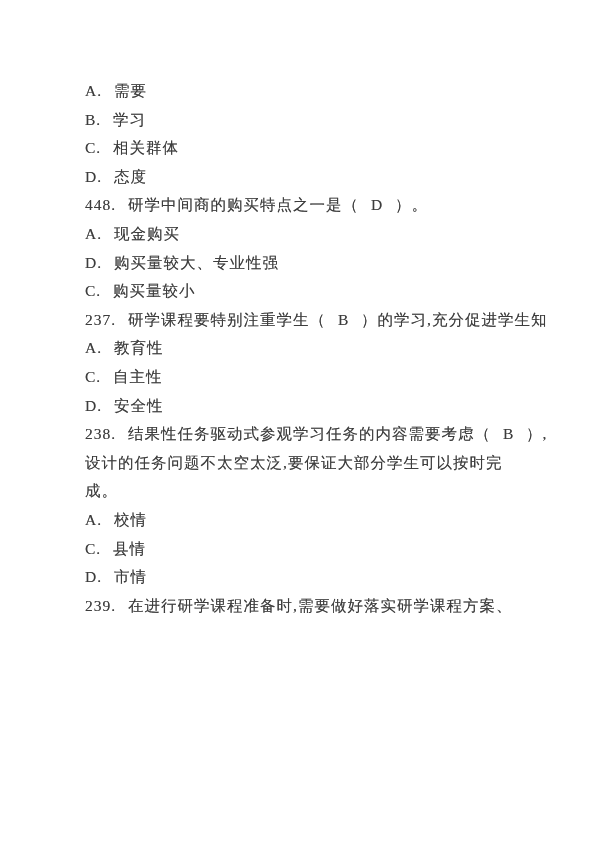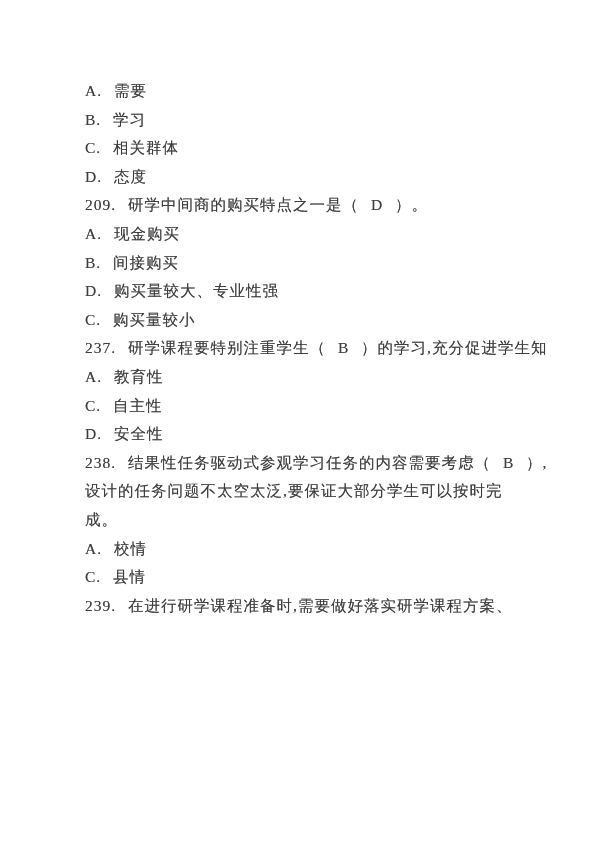--- a/index.html
+++ b/index.html
@@ -36,33 +36,33 @@
 <body>
 
 <div class="page">
   <div class="textblock">
 
     <div class="line">A. 需要</div>
     <div class="line">B. 学习</div>
     <div class="line">C. 相关群体</div>
     <div class="line">D. 态度</div>
 
-    <div class="line">209. 研学中间商的购买特点之一是（ D ）。</div>
+    <div class="line">448. 研学中间商的购买特点之一是（ D ）。</div>
     <div class="line">A. 现金购买</div>
-    <div class="line">B. 间接购买</div>
     <div class="line">D. 购买量较大、专业性强</div>
     <div class="line">C. 购买量较小</div>
 
     <div class="line">237. 研学课程要特别注重学生（ B ）的学习,充分促进学生知</div>
     <div class="line">A. 教育性</div>
     <div class="line">C. 自主性</div>
     <div class="line">D. 安全性</div>
 
     <div class="line">238. 结果性任务驱动式参观学习任务的内容需要考虑（ B ）,</div>
     <div class="line">设计的任务问题不太空太泛,要保证大部分学生可以按时完</div>
     <div class="line">成。</div>
     <div class="line">A. 校情</div>
     <div class="line">C. 县情</div>
+    <div class="line">D. 市情</div>
 
     <div class="line">239. 在进行研学课程准备时,需要做好落实研学课程方案、</div>
 
   </div>
 </div>
 
 </body></html>

